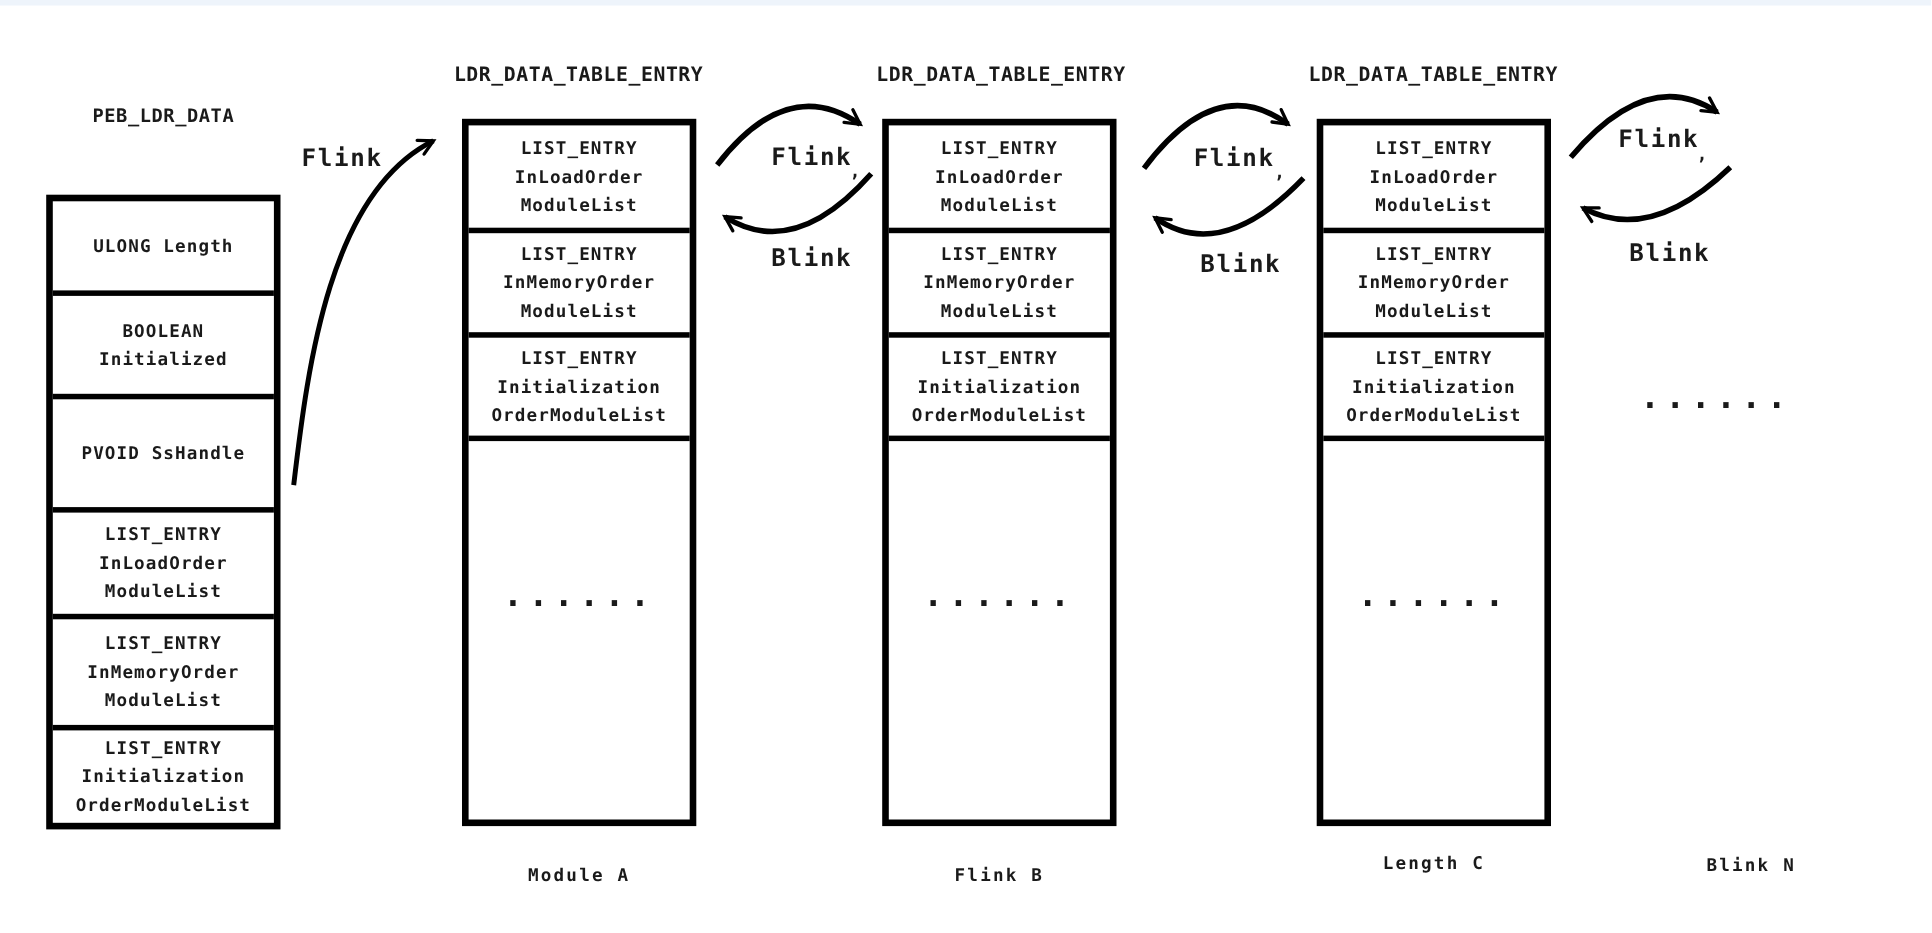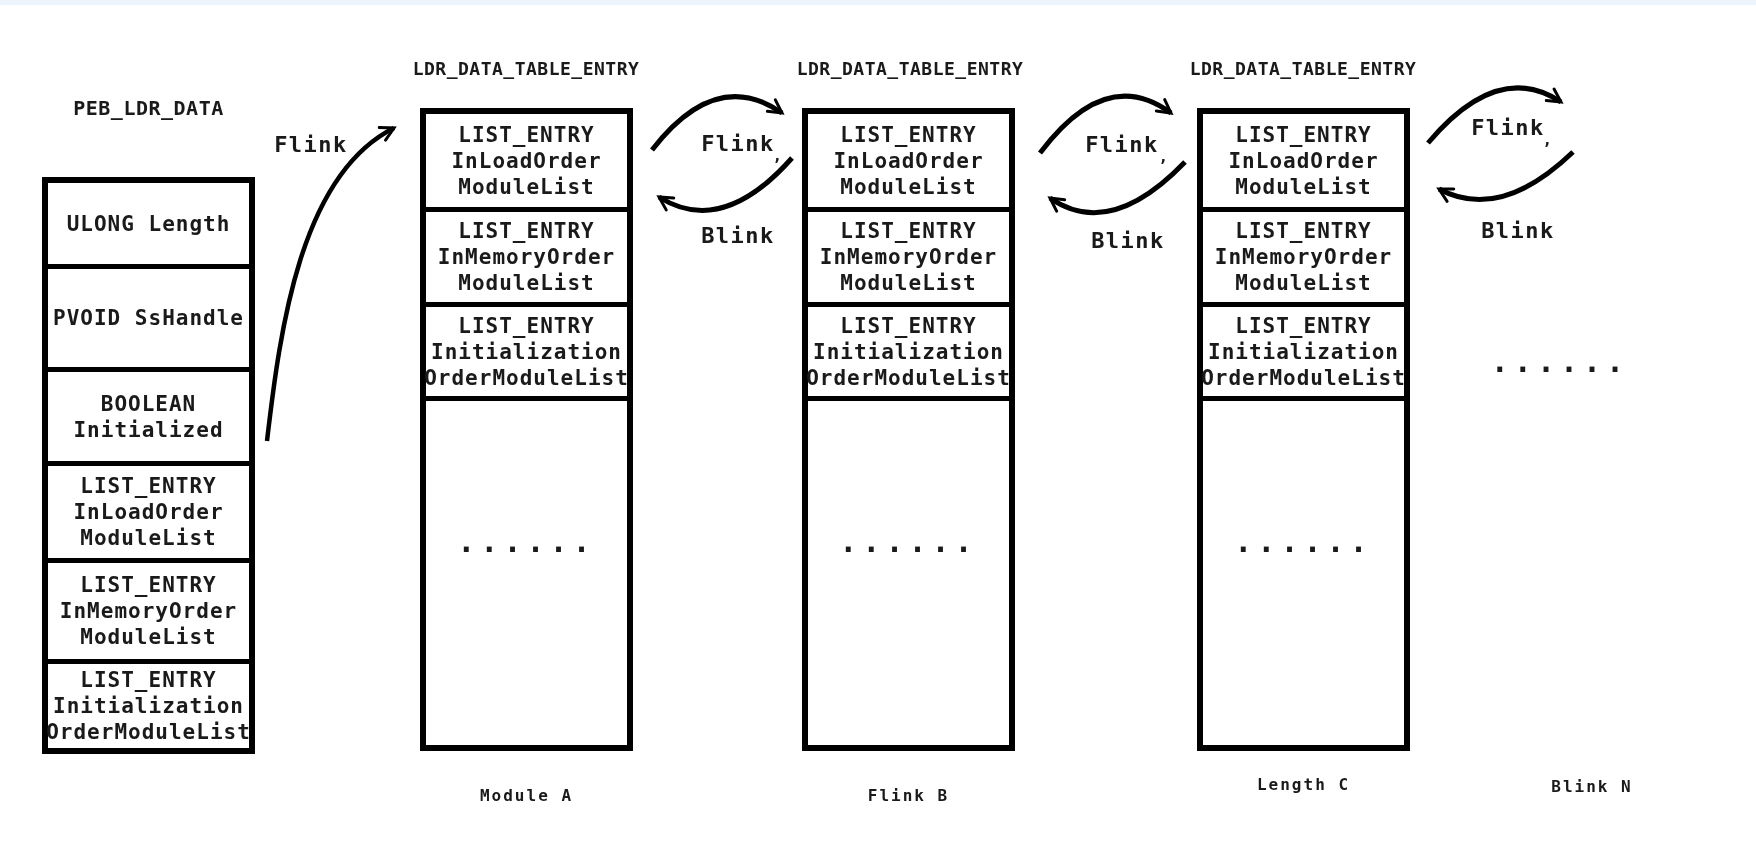--- a/index.html
+++ b/index.html
@@ -10,46 +10,46 @@
   }
   .abs{position:absolute;}
   .top-strip{left:0;top:0;width:1756px;height:5px;background:#eef4fb;}
   .struct-box{
     box-sizing:border-box;border:6px solid #000;background:#fff;
     display:flex;flex-direction:column;
   }
   .srow{
     box-sizing:border-box;border-bottom:5px solid #000;
     display:flex;align-items:center;justify-content:center;
-    text-align:center;font-size:21px;line-height:26px;letter-spacing:1px;
+    text-align:center;font-size:16px;line-height:26px;letter-spacing:1px;
     white-space:pre-line;overflow:visible;
   }
   .srow.last{border-bottom:none;flex:1;align-items:flex-start;}
   .box-title{font-size:18px;letter-spacing:0.5px;text-align:center;white-space:nowrap;}
-  .peb-title{font-size:20px;letter-spacing:0.5px;text-align:center;white-space:nowrap;}
+  .peb-title{font-size:17px;letter-spacing:0.5px;text-align:center;white-space:nowrap;}
   .mod-label{font-size:16px;letter-spacing:2px;text-align:center;white-space:nowrap;}
   .link-label{font-size:22px;letter-spacing:1.5px;text-align:center;white-space:nowrap;}
   .tick{font-size:16px;}
   .dots{font-size:30px;letter-spacing:5px;text-align:center;line-height:40px;white-space:nowrap;}
   svg.overlay{position:absolute;left:0;top:0;pointer-events:none;}
 </style>
 </head>
 <body>
 
 <div class="stage">
 
   <div class="abs top-strip"></div>
 
   <div class="abs peb-title" style="left:42px;top:96px;width:213px;">PEB_LDR_DATA</div>
 
   <div class="abs struct-box" style="left:42px;top:133px;width:213px;height:577px;margin-top:44px;">
     <div class="srow" style="height:86px;">ULONG Length</div>
-    <div class="srow" style="height:103px;">PVOID SsHandle</div>
     <div class="srow" style="height:94px;">BOOLEAN
 Initialized</div>
+    <div class="srow" style="height:103px;">PVOID SsHandle</div>
     <div class="srow" style="height:97px;">LIST_ENTRY
 InLoadOrder
 ModuleList</div>
     <div class="srow" style="height:101px;">LIST_ENTRY
 InMemoryOrder
 ModuleList</div>
     <div class="srow last" style="align-items:center;">LIST_ENTRY
 Initialization
 OrderModuleList</div>
   </div>

